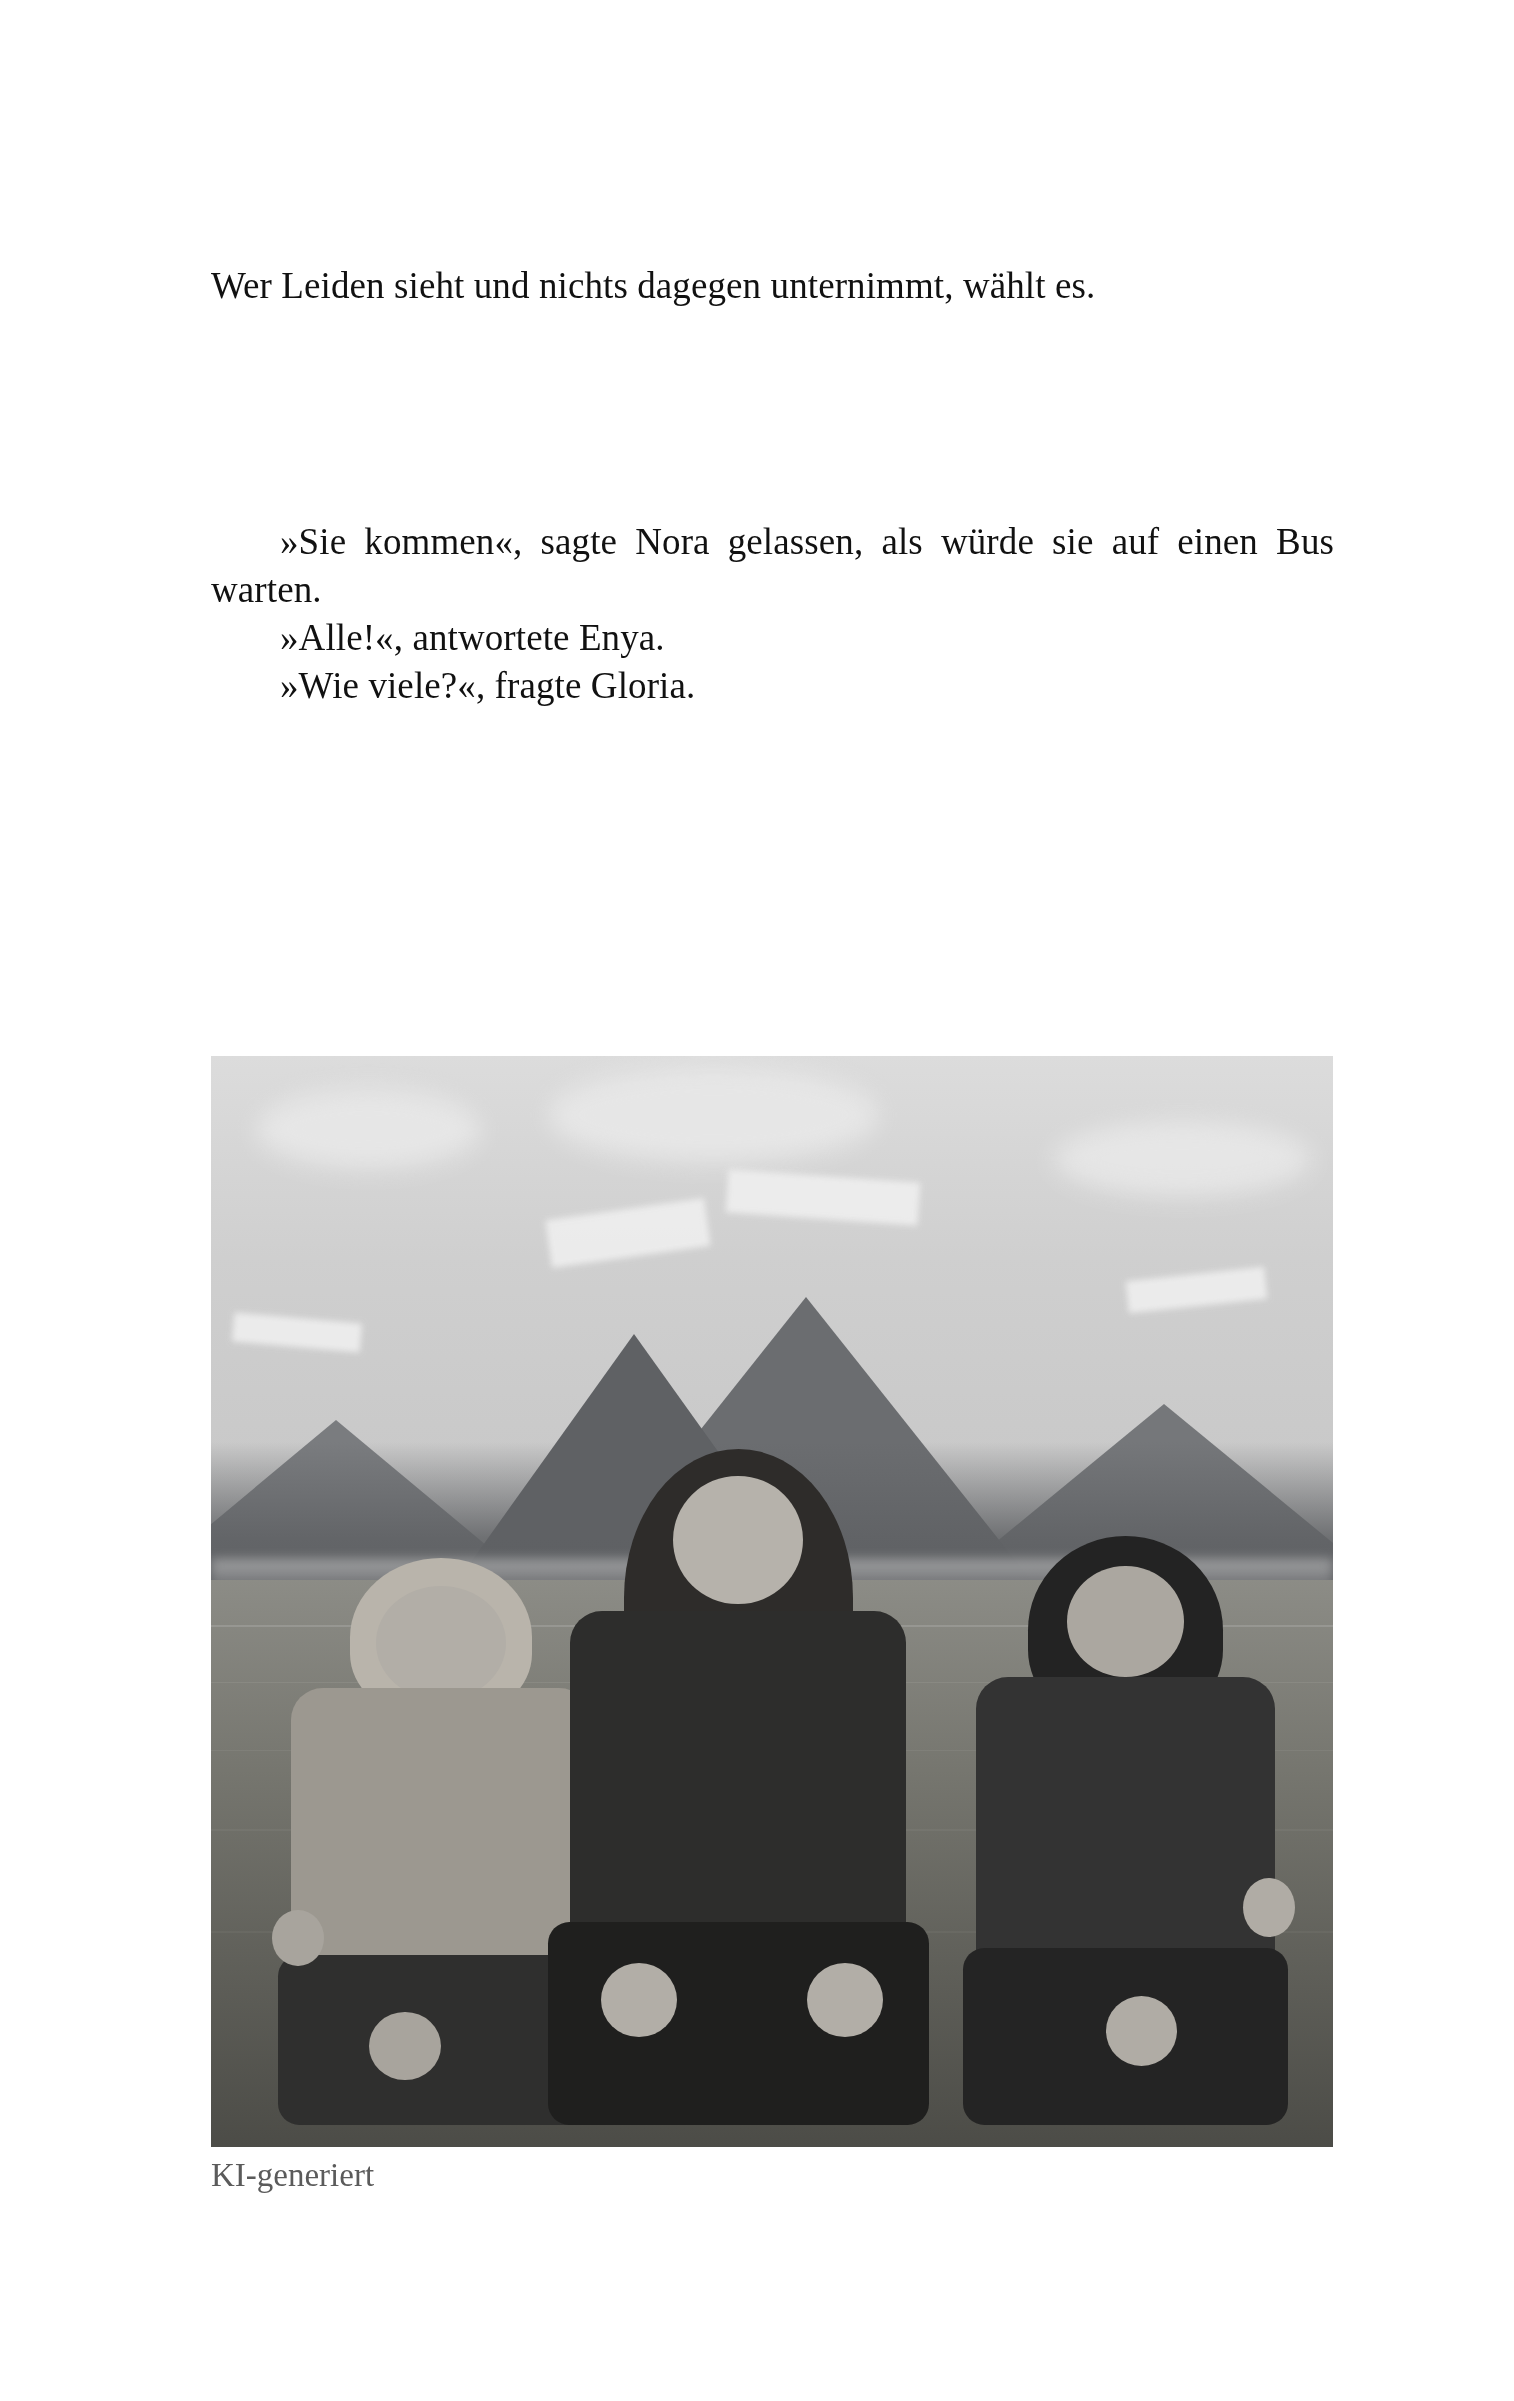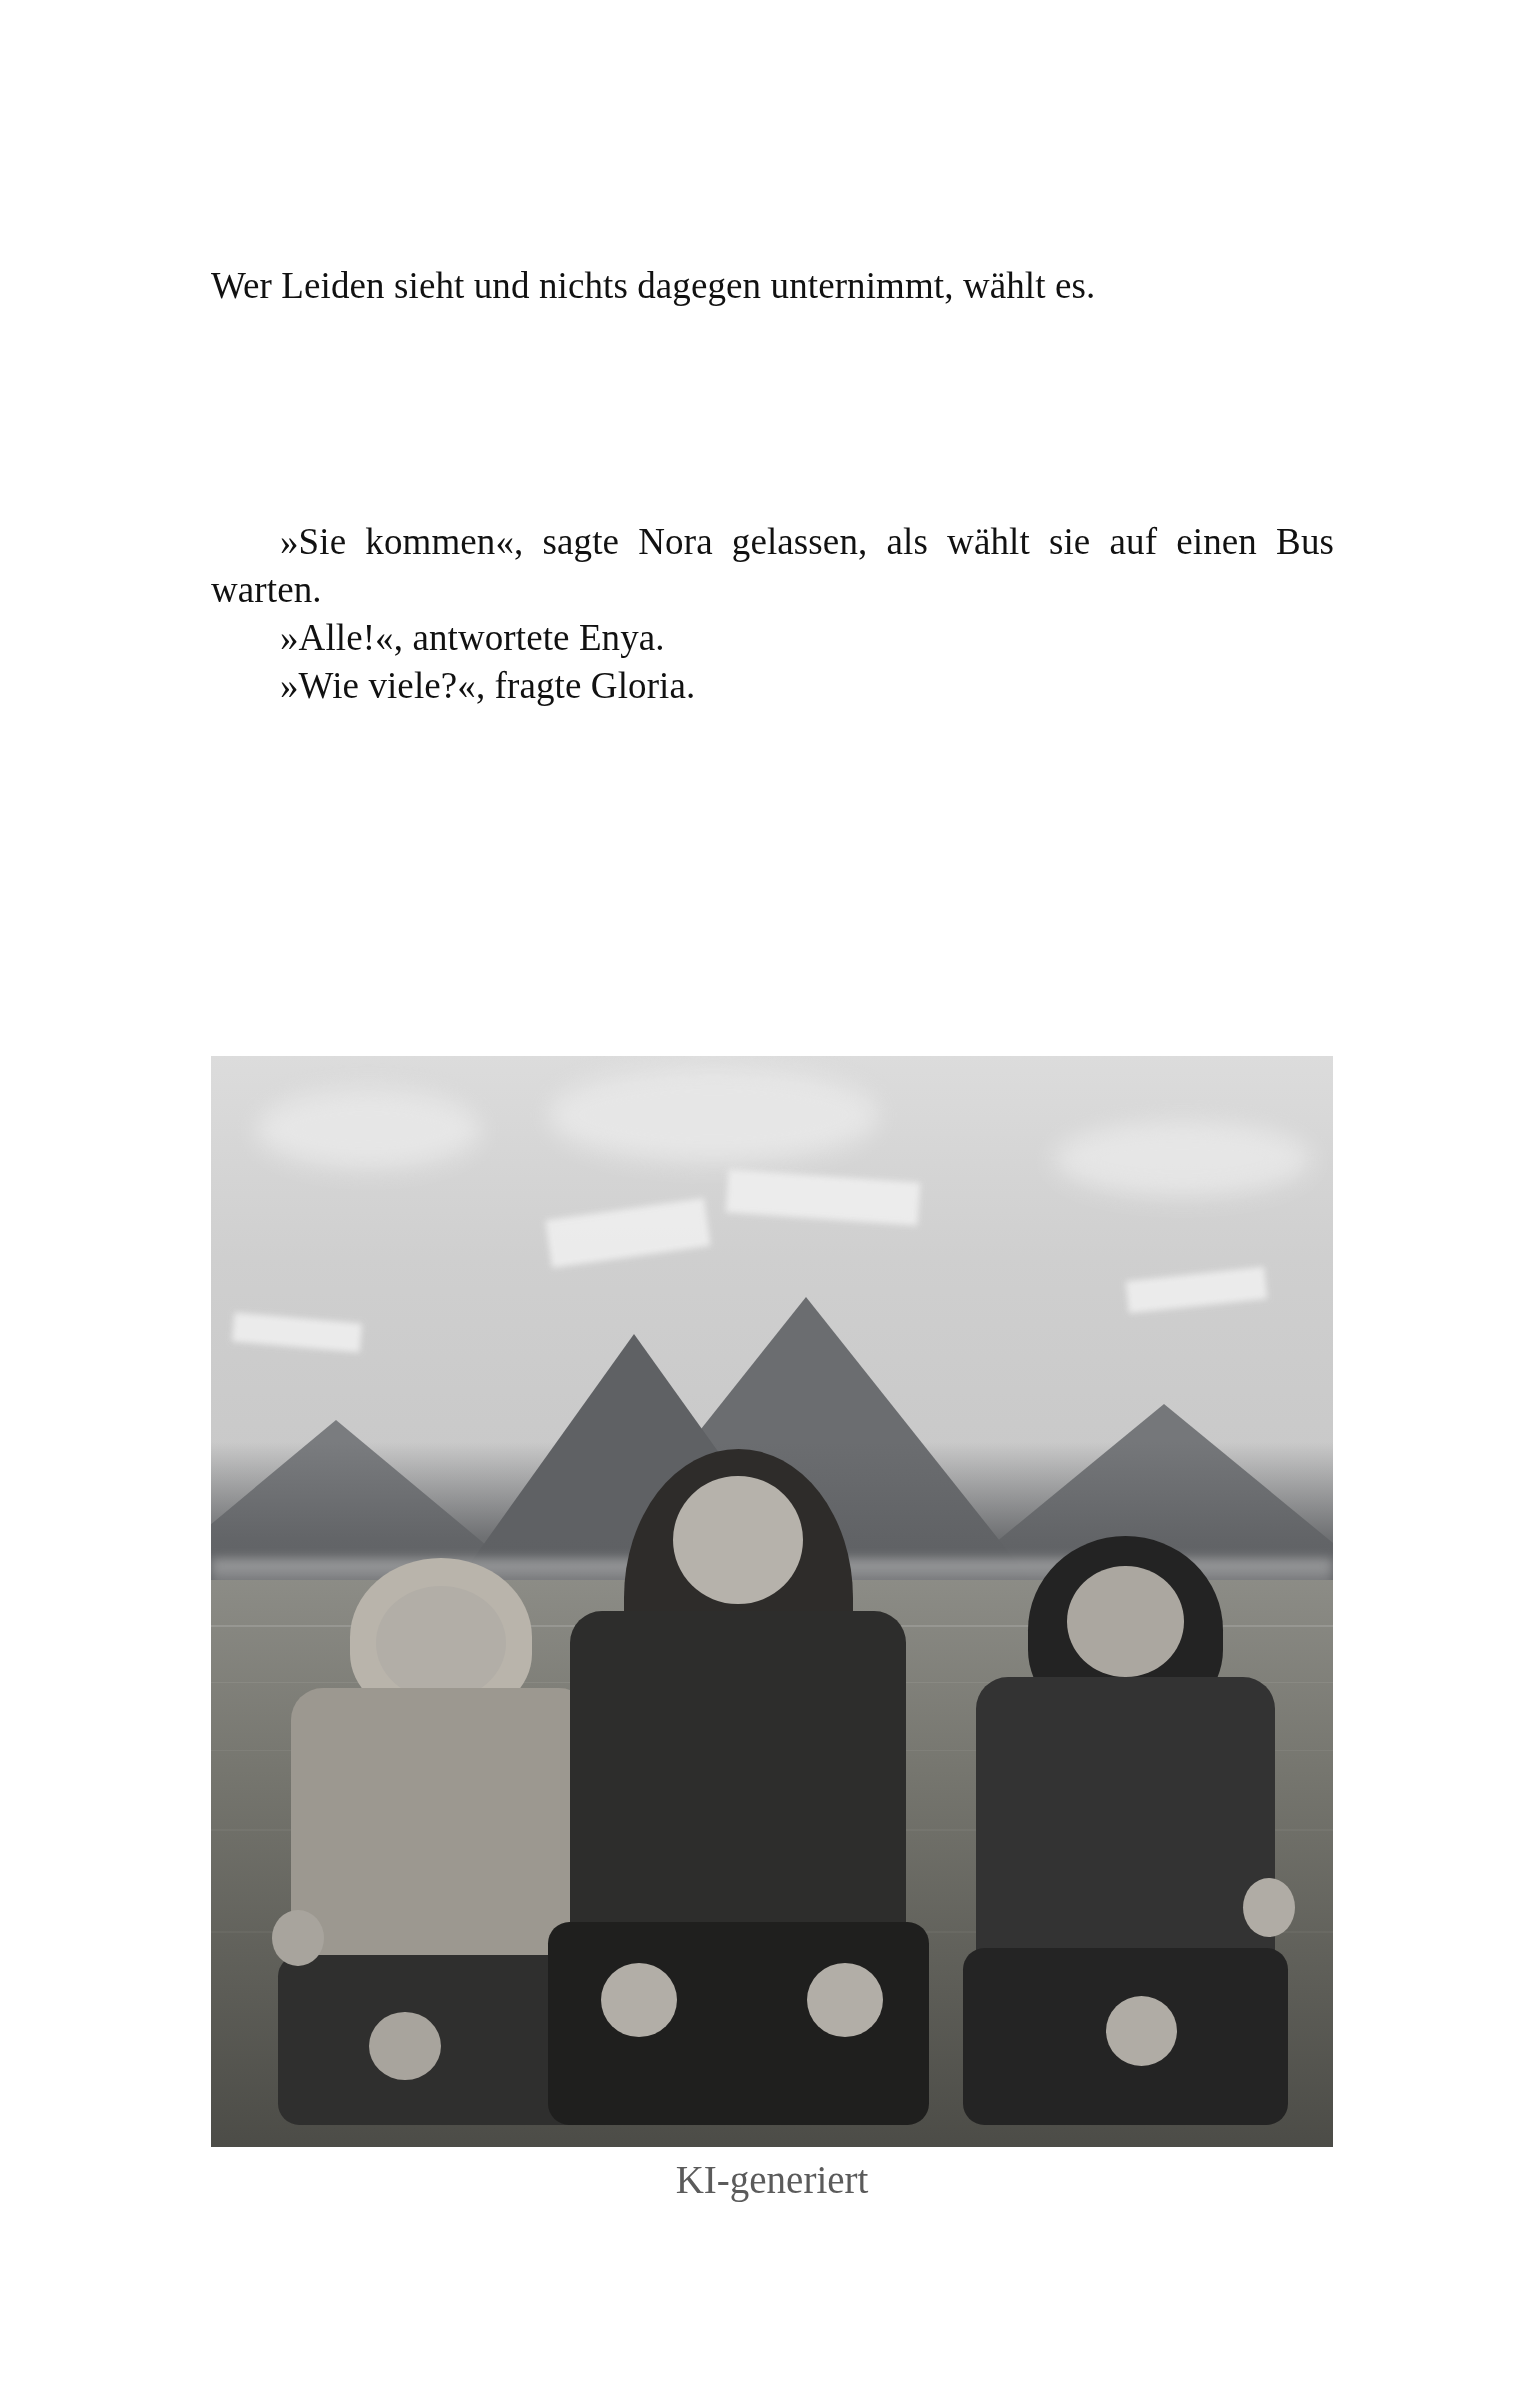--- a/index.html
+++ b/index.html
@@ -165,38 +165,38 @@
   .p-left  { left: 6%;  width: 29%; height: 52%; }
   .p-right { right: 4%; width: 29%; height: 54%; }
   .p-back  { left: 38%; width: 26%; height: 56%; }
   .p-center{ left: 30%; width: 34%; height: 62%; }
 
   .caption {
     position: absolute;
     left: 211px;
     top: 2157px;
     width: 1122px;
-    text-align: center;
-    font-size: 39px;
+    text-align: left;
+    font-size: 33px;
     color: #5b5b5b;
     font-family: "Liberation Serif", serif;
   }
 </style>
 </head>
 <body>
 
 <div class="page">
 
   <div class="content">
 
     <p class="para epigraph nohyph">Wer Leiden sieht und nichts dagegen unternimmt, wählt es.</p>
 
     <div class="gap-large"></div>
 
-    <p class="para indent nohyph">»Sie kommen«, sagte Nora gelassen, als wählt sie auf einen Bus warten.</p>
+    <p class="para indent nohyph">»Sie kommen«, sagte Nora gelassen, als würde sie auf einen Bus warten.</p>
 
     <p class="para indent tight nohyph">»Alle!«, antwortete Enya.</p>
 
     <p class="para indent tight nohyph">»Wie viele?«, fragte Gloria.</p>
 
 
   </div>
 
   <div class="figure">
     <div class="figure-img">

